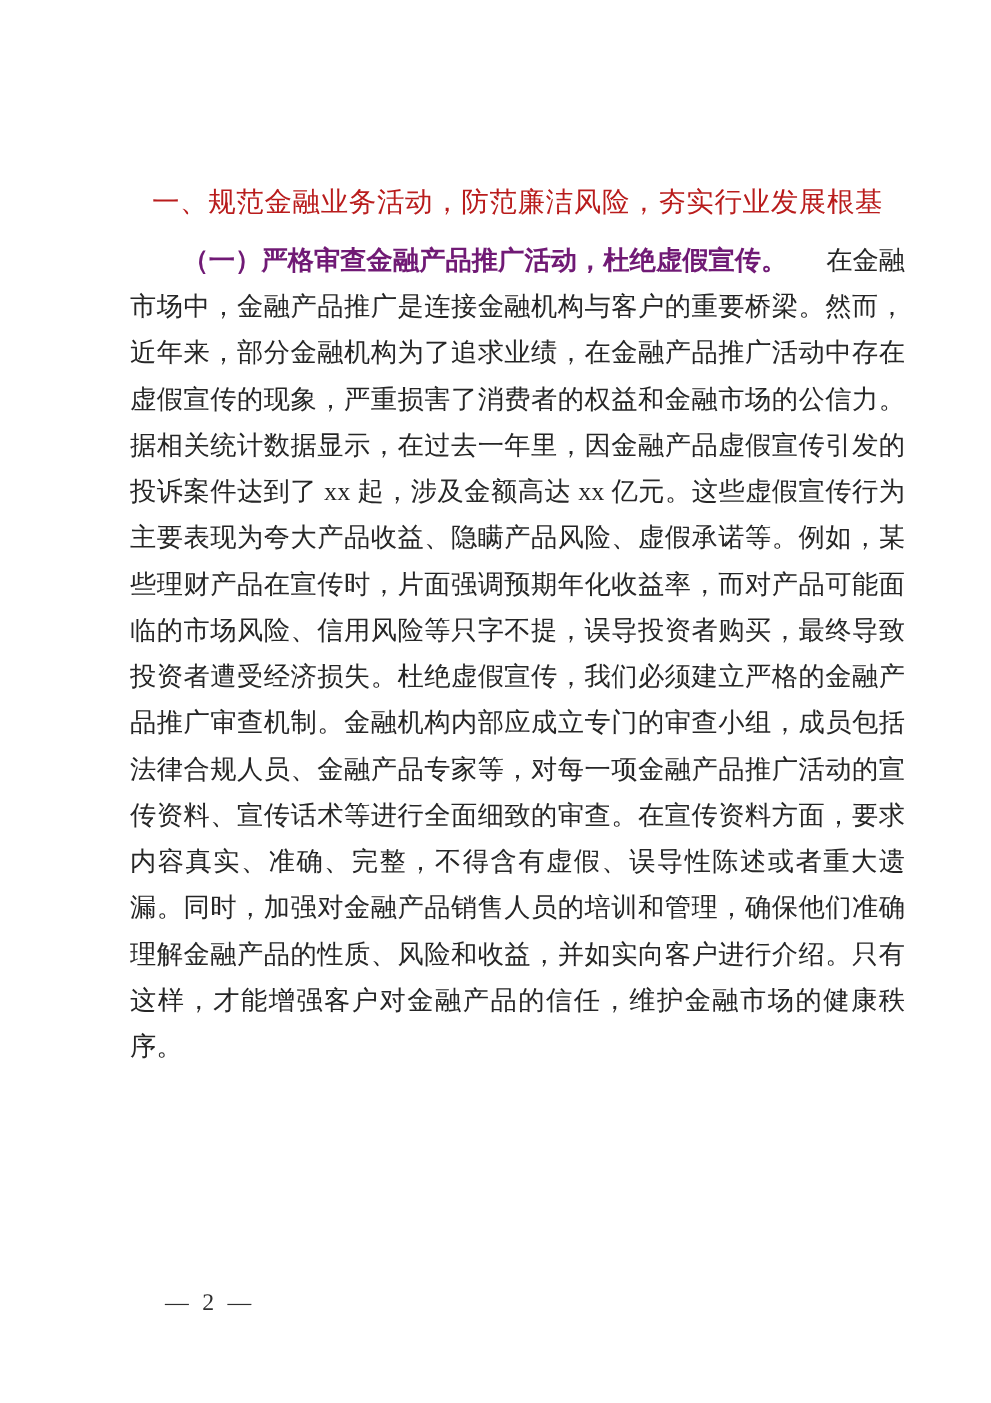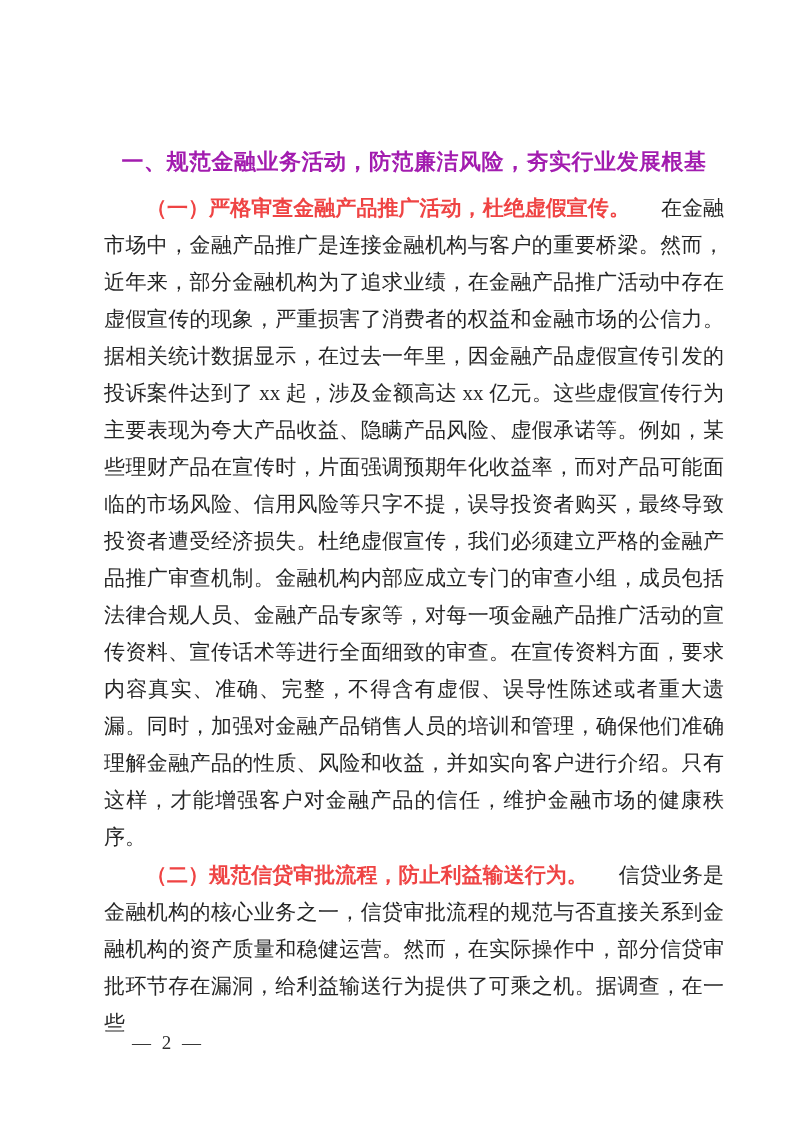--- a/index.html
+++ b/index.html
@@ -24,40 +24,40 @@
   }
   .content {
     position: absolute;
     left: 104px;
     top: 143px;
     width: 620px;
   }
   .heading {
     margin: 0 0 9px 0;
     font-family: "Liberation Sans", "DejaVu Sans", sans-serif;
-    font-weight: bold;
+    font-weight: normal;
     font-size: 22px;
     line-height: 37px;
     text-align: center;
-    color: #a21caf;
+    color: #b91c1c;
     letter-spacing: 0.5px;
   }
   .para {
     margin: 0;
     font-family: "Liberation Serif", "DejaVu Serif", serif;
     font-size: 21px;
     line-height: 37px;
     text-align: justify;
     text-indent: 2em;
     color: #262626;
     word-break: break-all;
   }
   .para-lead {
     font-weight: bold;
-    color: #ef4444;
+    color: #701a75;
     font-family: "DejaVu Serif", "Liberation Serif", serif;
   }
   .para-body {
     font-weight: normal;
     margin-left: 31px;
   }
   .page-footer {
     position: absolute;
     left: 132px;
     top: 1029px;
@@ -70,17 +70,16 @@
 </style>
 </head>
 <body>
 
 <div class="page">
   <div class="content">
     <h1 class="heading">一、规范金融业务活动，防范廉洁风险，夯实行业发展根基</h1>
 
     <p class="para"><span class="para-lead">（一）严格审查金融产品推广活动，杜绝虚假宣传。</span><span class="para-body">在金融市场中，金融产品推广是连接金融机构与客户的重要桥梁。然而，近年来，部分金融机构为了追求业绩，在金融产品推广活动中存在虚假宣传的现象，严重损害了消费者的权益和金融市场的公信力。据相关统计数据显示，在过去一年里，因金融产品虚假宣传引发的投诉案件达到了 xx 起，涉及金额高达 xx 亿元。这些虚假宣传行为主要表现为夸大产品收益、隐瞒产品风险、虚假承诺等。例如，某些理财产品在宣传时，片面强调预期年化收益率，而对产品可能面临的市场风险、信用风险等只字不提，误导投资者购买，最终导致投资者遭受经济损失。杜绝虚假宣传，我们必须建立严格的金融产品推广审查机制。金融机构内部应成立专门的审查小组，成员包括法律合规人员、金融产品专家等，对每一项金融产品推广活动的宣传资料、宣传话术等进行全面细致的审查。在宣传资料方面，要求内容真实、准确、完整，不得含有虚假、误导性陈述或者重大遗漏。同时，加强对金融产品销售人员的培训和管理，确保他们准确理解金融产品的性质、风险和收益，并如实向客户进行介绍。只有这样，才能增强客户对金融产品的信任，维护金融市场的健康秩序。</span></p>
 
-    <p class="para"><span class="para-lead">（二）规范信贷审批流程，防止利益输送行为。</span><span class="para-body">信贷业务是金融机构的核心业务之一，信贷审批流程的规范与否直接关系到金融机构的资产质量和稳健运营。然而，在实际操作中，部分信贷审批环节存在漏洞，给利益输送行为提供了可乘之机。据调查，在一些</span></p>
   </div>
 
   <div class="page-footer">— 2 —</div>
 </div>
 
 </body></html>

